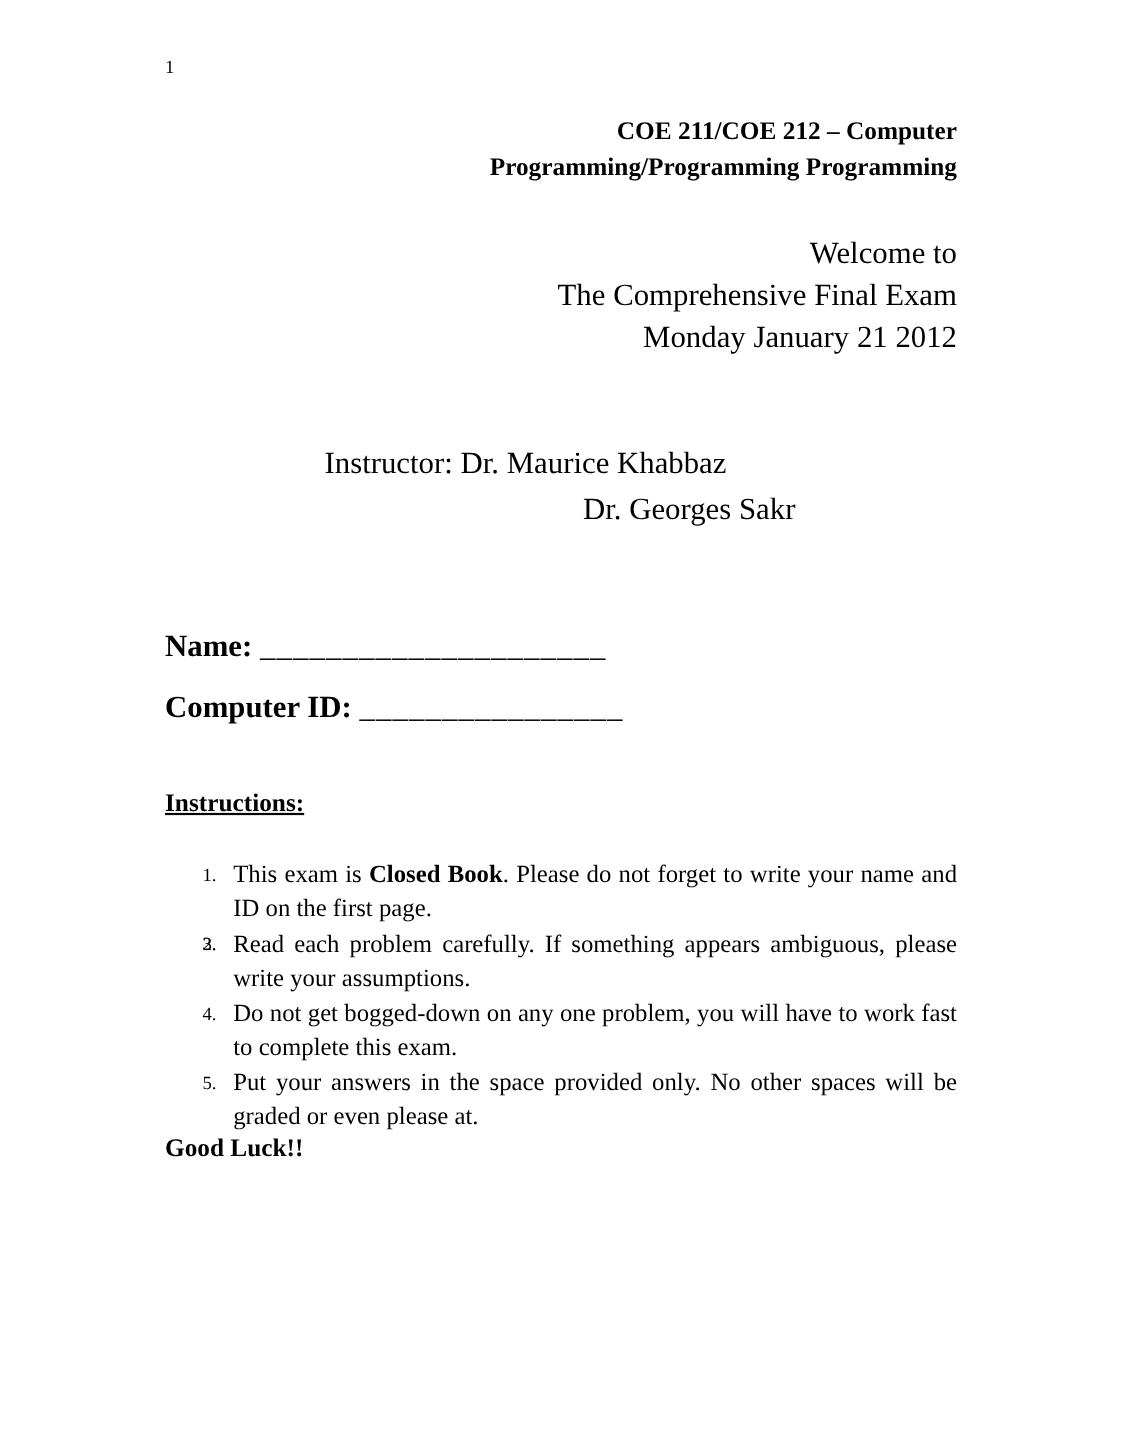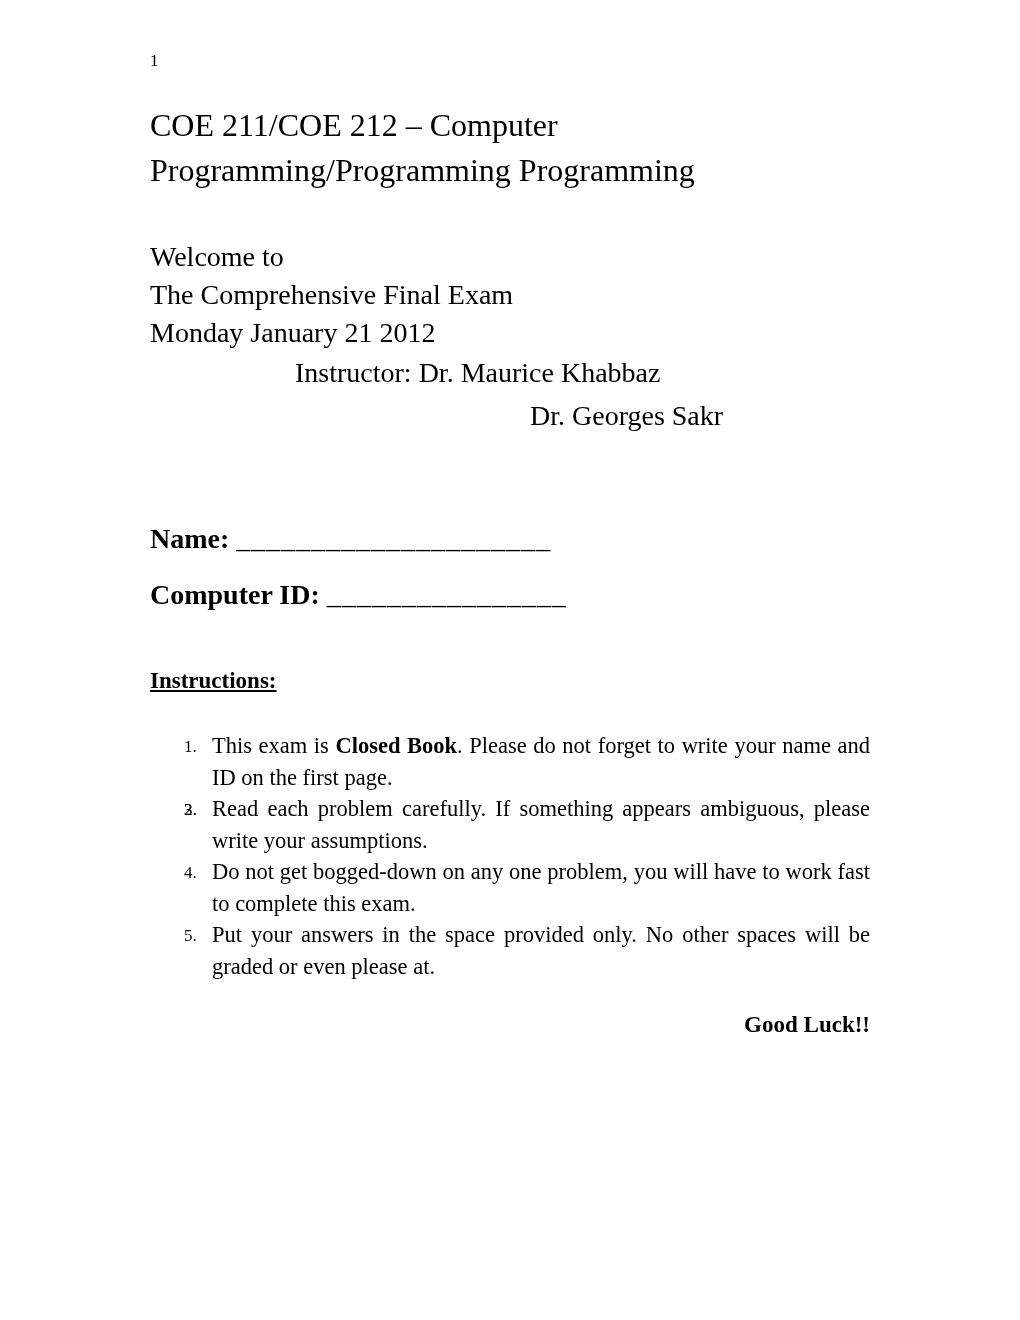--- a/index.html
+++ b/index.html
@@ -17,32 +17,33 @@
     font-family: "Liberation Serif", serif;
     padding: 52px 150px 0 150px;
     overflow: hidden;
   }
   .page-number {
     font-size: 17px;
     line-height: 1;
   }
   .title {
     margin: 34px 0 0 0;
-    text-align: left;
-    font-size: 32px;
-    font-weight: normal;
+    text-align: right;
+    font-size: 23px;
+    font-weight: bold;
     line-height: 1.42;
   }
   .welcome-block {
     margin-top: 44px;
-    text-align: left;
+    text-align: right;
     font-size: 28px;
     line-height: 1.36;
   }
   .instructor-block {
+    margin-top: 74px;
     font-size: 28px;
     line-height: 1.52;
   }
   .instructor-line-1 { margin-left: 145px; }
   .instructor-line-2 { margin-left: 380px; }
   .instructor-line-3 { margin-left: 315px; }
   .name-row {
     margin-top: 86px;
     font-size: 28px;
   }
@@ -75,22 +76,21 @@
     line-height: 1.4;
     text-align: justify;
   }
   .instruction-item .num {
     position: absolute;
     left: 34px;
     top: 5px;
     font-size: 17px;
   }
   .good-luck {
-    margin-top: 30px;
-    text-align: right;
+    text-align: left;
     font-size: 23px;
     font-weight: bold;
   }
 </style>
 </head>
 <body>
 
 <div class="page">
 
   <div class="page-number">1</div>

